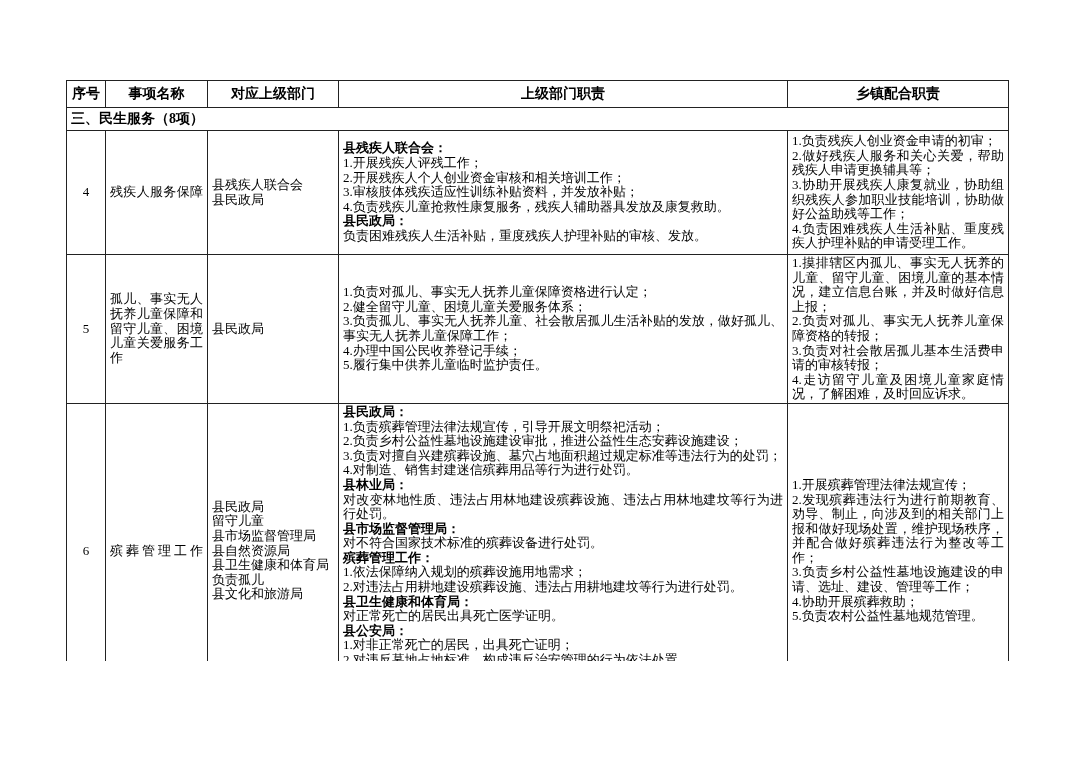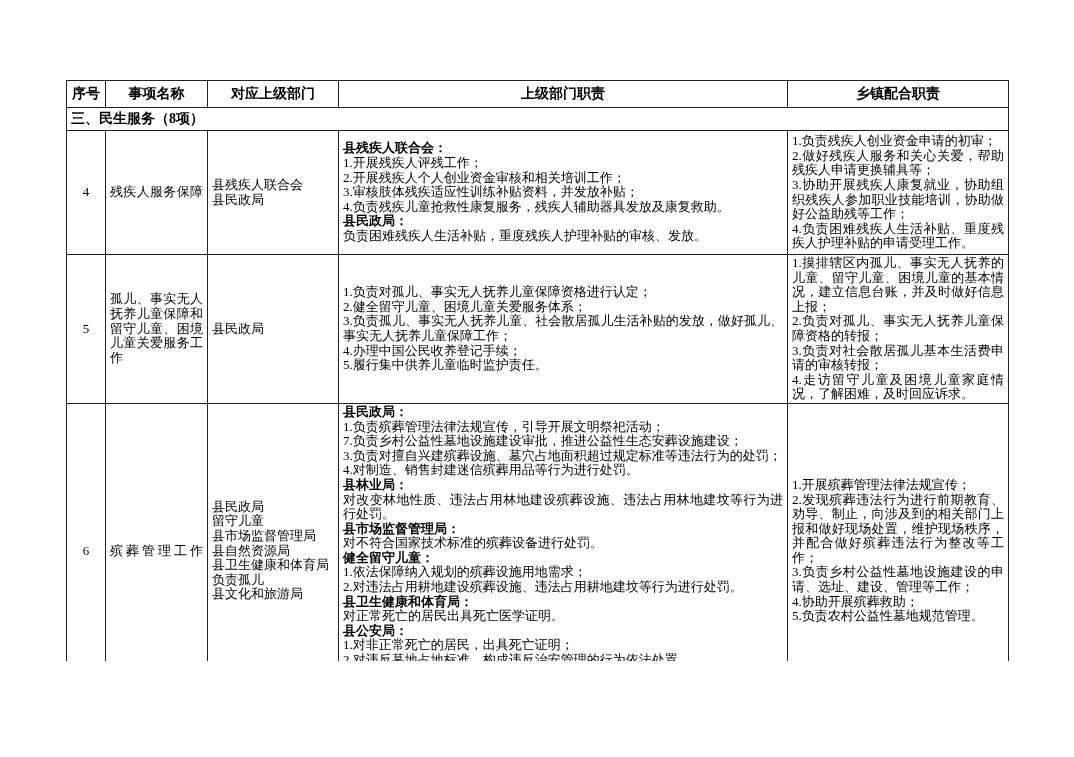--- a/index.html
+++ b/index.html
@@ -155,28 +155,28 @@
             <div>留守儿童</div>
             <div>县市场监督管理局</div>
             <div>县自然资源局</div>
             <div>县卫生健康和体育局</div>
             <div>负责孤儿</div>
             <div>县文化和旅游局</div>
           </td>
     <td class="cell-duties">
             <div class="bold">县民政局：</div>
             <div>1.负责殡葬管理法律法规宣传，引导开展文明祭祀活动；</div>
-            <div>7.负责乡村公益性墓地设施建设审批，推进公益性生态安葬设施建设；</div>
+            <div>2.负责乡村公益性墓地设施建设审批，推进公益性生态安葬设施建设；</div>
             <div>3.负责对擅自兴建殡葬设施、墓穴占地面积超过规定标准等违法行为的处罚；</div>
             <div>4.对制造、销售封建迷信殡葬用品等行为进行处罚。</div>
             <div class="bold">县林业局：</div>
             <div>对改变林地性质、违法占用林地建设殡葬设施、违法占用林地建坟等行为进行处罚。</div>
             <div class="bold">县市场监督管理局：</div>
             <div>对不符合国家技术标准的殡葬设备进行处罚。</div>
-            <div class="bold">健全留守儿童：</div>
+            <div class="bold">殡葬管理工作：</div>
             <div>1.依法保障纳入规划的殡葬设施用地需求；</div>
             <div>2.对违法占用耕地建设殡葬设施、违法占用耕地建坟等行为进行处罚。</div>
             <div class="bold">县卫生健康和体育局：</div>
             <div>对正常死亡的居民出具死亡医学证明。</div>
             <div class="bold">县公安局：</div>
             <div>1.对非正常死亡的居民，出具死亡证明；</div>
             <div>2.对违反墓地占地标准，构成违反治安管理的行为依法处置。</div>
             <div class="bold">县文化和旅游局：</div>
             <div>负责查处景区内、文物保护区内散埋乱葬行为。</div>
           </td>

